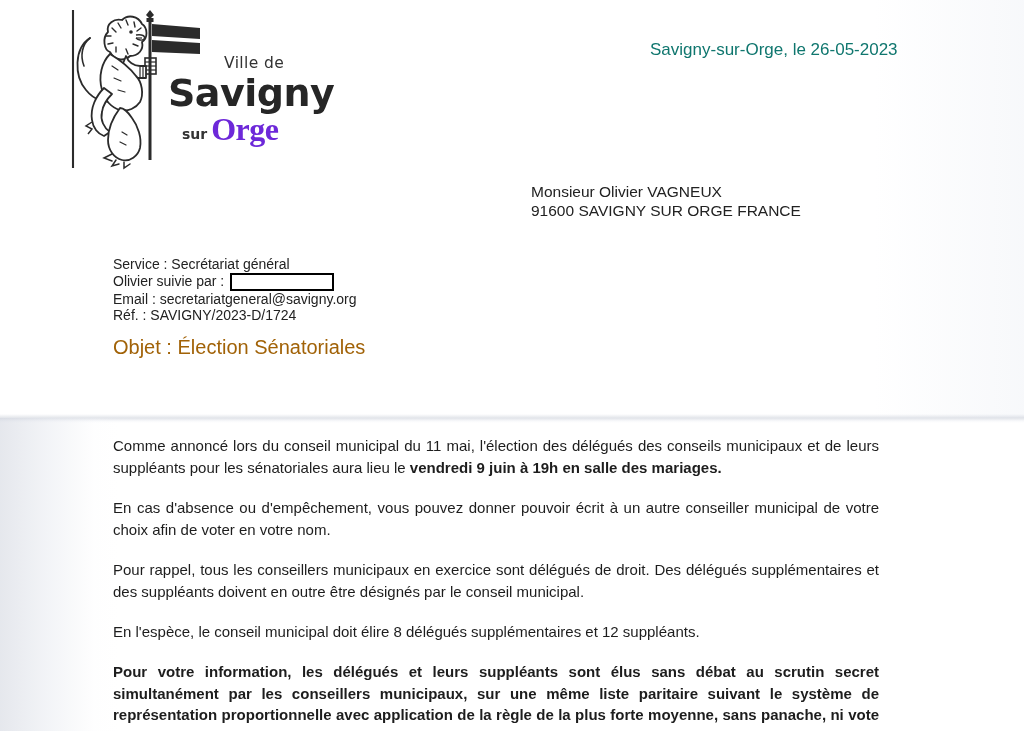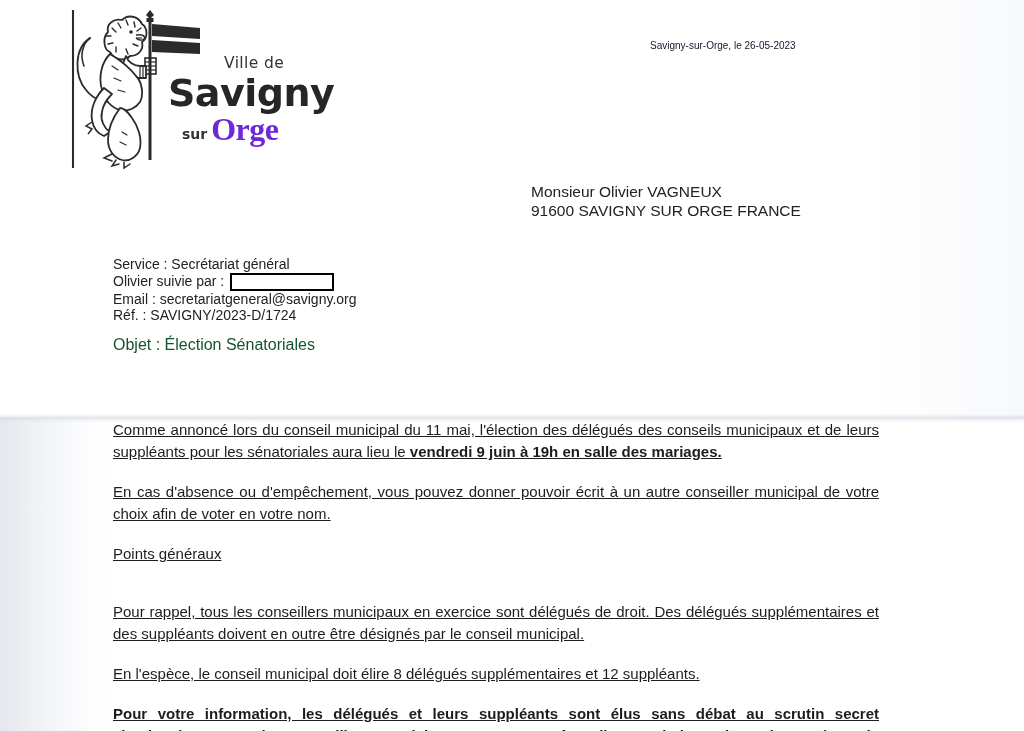--- a/index.html
+++ b/index.html
@@ -114,23 +114,23 @@
     font-weight: bold;
     letter-spacing: -0.5px;
     color: #6d28d9;
   }
 
   
   .date-line {
     position: absolute;
     left: 650px;
     top: 40px;
-    font-size: 10px;
+    font-size: 17px;
     white-space: nowrap;
-    color: #0f172a;
+    color: #0f766e;
   }
 
   .recipient {
     position: absolute;
     left: 531px;
     top: 183px;
     font-size: 15.5px;
     line-height: 18.5px;
     color: #222;
   }
@@ -162,23 +162,23 @@
     background: #ffffff;
     margin-left: 6px;
     box-sizing: border-box;
     vertical-align: middle;
   }
 
   .objet {
     position: absolute;
     left: 113px;
     top: 336px;
-    font-size: 16px;
+    font-size: 20px;
     white-space: nowrap;
-    color: #14532d;
+    color: #a16207;
   }
 
   .salutation {
     position: absolute;
     left: 113px;
     top: 385px;
     font-size: 15.5px;
     white-space: nowrap;
     color: #222;
   }
@@ -186,22 +186,21 @@
   .body-wrap {
     position: absolute;
     left: 113px;
     top: 419px;
     width: 766px;
   }
   .para {
     font-size: 15px;
     line-height: 22px;
     color: #1d1d1d;
-    margin: 0 0 18px 0;
-    text-decoration: underline;
+    margin: 16px 0 18px 0;
   }
   .para.justified { text-align: justify; }
   .para b { font-weight: bold; }
   .para.all-bold {
     font-weight: bold;
     text-align: justify;
     line-height: 21.5px;
   }
   .heading-underline {
     font-size: 15px;
@@ -305,23 +304,20 @@
 
   <div class="objet">Objet : Élection Sénatoriales</div>
 
 
   <div class="body-wrap">
 
     <p class="para justified"><span>Comme annoncé lors du conseil municipal du 11 mai, l'élection des délégués des conseils municipaux et de leurs suppléants pour les sénatoriales aura lieu le </span><b>vendredi 9 juin à 19h en salle des mariages.</b></p>
 
     <p class="para justified">En cas d'absence ou d'empêchement, vous pouvez donner pouvoir écrit à un autre conseiller municipal de votre choix afin de voter en votre nom.</p>
 
-    <div class="heading-row">
-      <span class="heading-underline">Points généraux</span>
-    </div>
 
     <p class="para justified">Pour rappel, tous les conseillers municipaux en exercice sont délégués de droit. Des délégués supplémentaires et des suppléants doivent en outre être désignés par le conseil municipal.</p>
 
     <p class="para justified">En l'espèce, le conseil municipal doit élire 8 délégués supplémentaires et 12 suppléants.</p>
 
     <p class="para all-bold">Pour votre information, les délégués et leurs suppléants sont élus sans débat au scrutin secret simultanément par les conseillers municipaux, sur une même liste paritaire suivant le système de représentation proportionnelle avec application de la règle de la plus forte moyenne, sans panache, ni vote préférentiel.</p>
 
   </div>
 
 </div>

